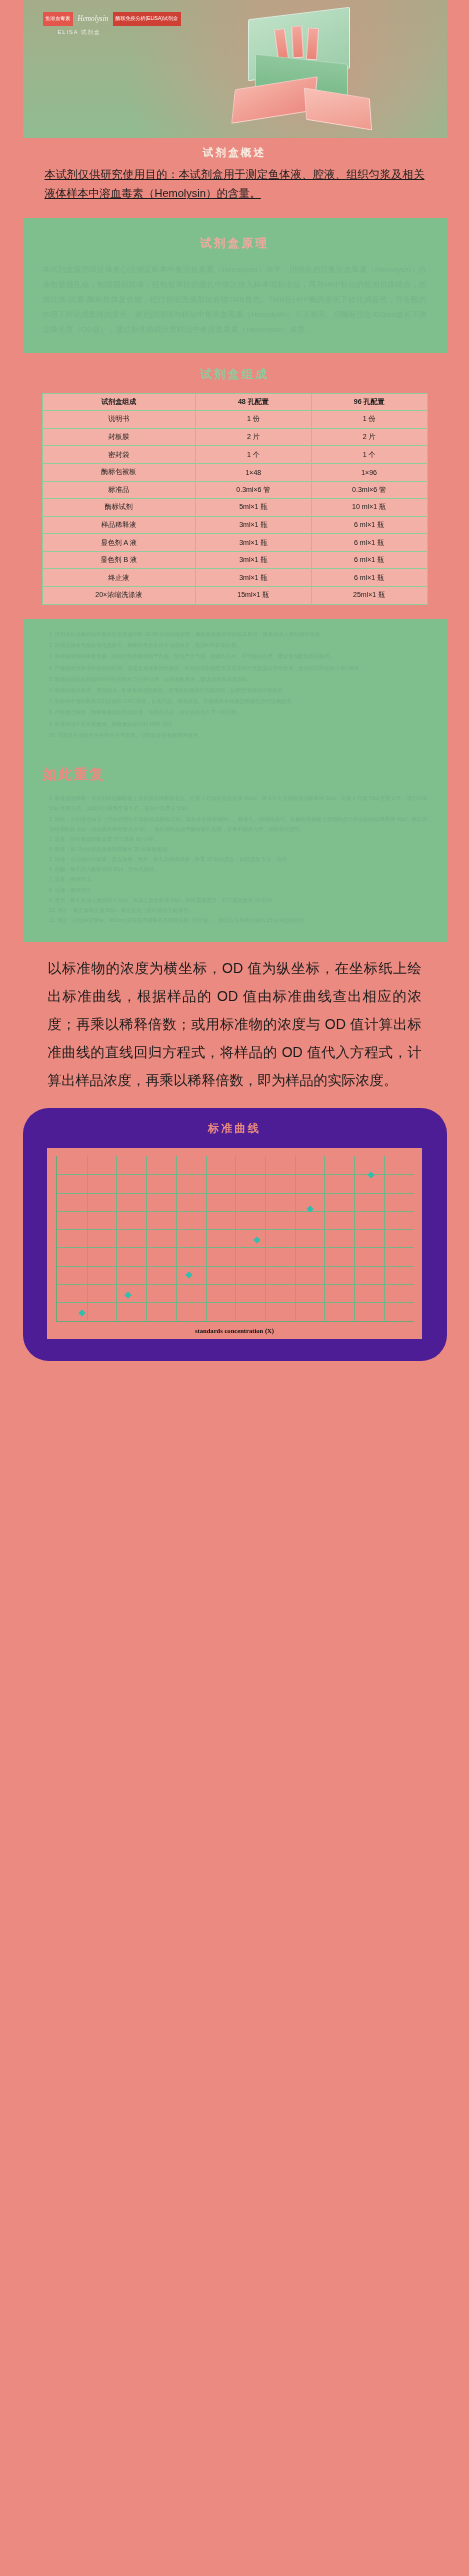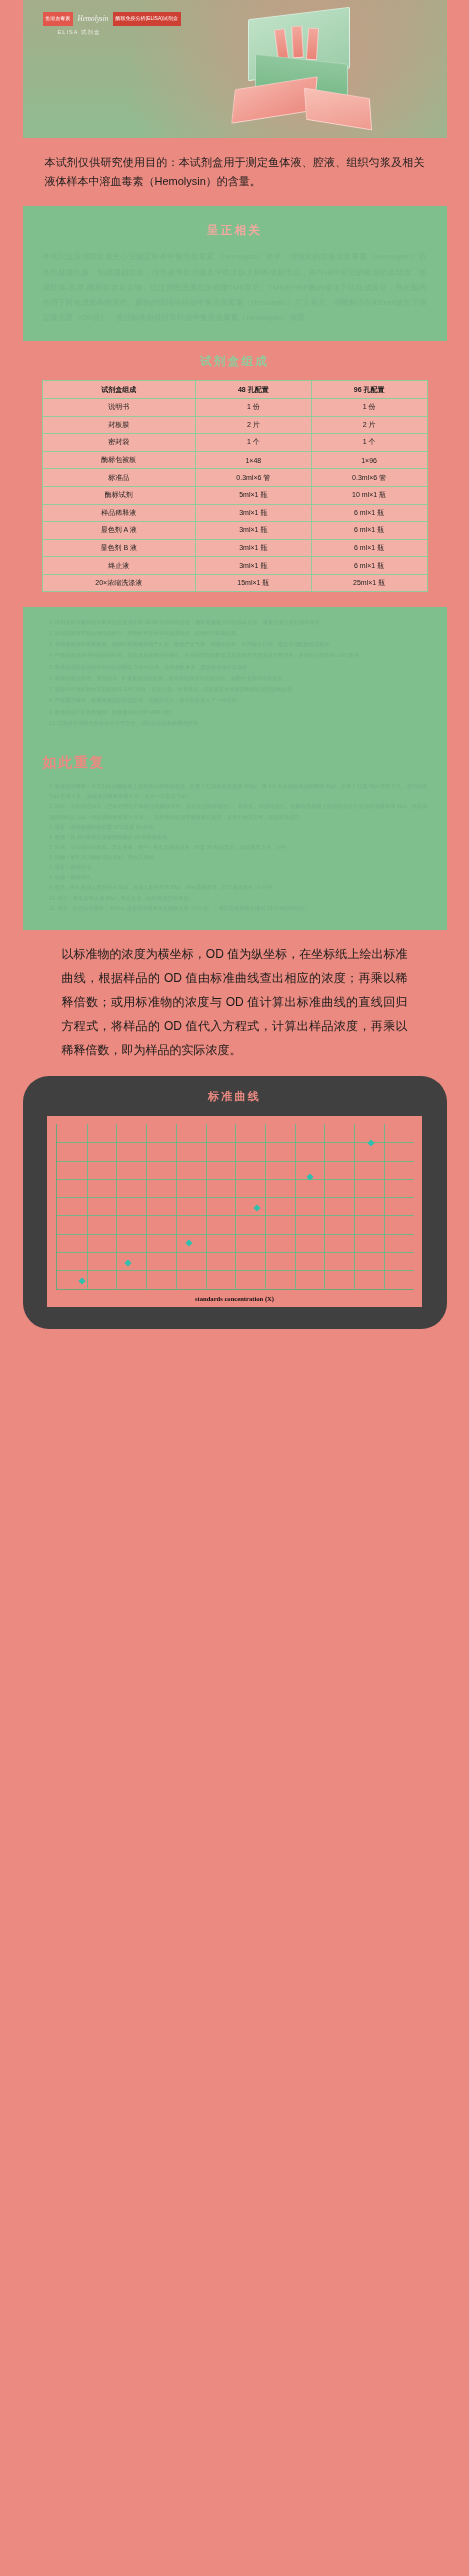--- a/index.html
+++ b/index.html
@@ -125,25 +125,26 @@
     letter-spacing: 2.2px;
     padding: 7.7px 0 5.5px;
   }
 
   .overview {
     background: #eb8a80;
     padding: 0 0 14.3px;
   }
   .overview .sec-title { color: #f7efe4; }
   .overview p {
-    margin: 15px 22px 0;
+    margin: 0 22px 0;
     font-size: 11px;
     line-height: 1.75;
     color: #1c1c1c;
     text-align: justify;
+    text-decoration: underline;
   }
 
   .principle {
     background: #7fbf8e;
     padding: 10px 0 16.6px;
     position: relative;
   }
   .principle .sec-title { color: #f4a9a0; font-size: 11.6px; }
   .principle p {
     margin: 5.5px 20px 0;
@@ -206,30 +207,30 @@
     line-height: 1.95;
     text-align: justify;
   }
 
   
   .calc {
     background: #eb8a80;
     padding: 12px 0 14.3px;
   }
   .calc p {
-    margin: 0 39px;
-    font-size: 12px;
+    margin: 0 25px;
+    font-size: 14px;
     line-height: 2.0;
     color: #1b1b1b;
     text-align: justify;
   }
 
   
   .curve {
-    background: #404040;
+    background: #4c1d95;
     padding: 5.5px 0 22px;
     border-radius: 26px;
   }
   .curve .sec-title { color: #eb8a80; font-size: 11px; }
   .chart-wrap {
     width: 375px;
     margin: 6.6px auto 0;
     background: #eb8a80;
     padding: 7.7px 8.8px 4.4px;
   }
@@ -280,25 +281,26 @@
     </div>
     <div class="brand-bar">
       <div class="brand-chip">鱼溶血毒素</div>
       <div class="brand-word">Hemolysin</div>
       <div class="brand-chip dark">酶联免疫分析(ELISA)试剂盒</div>
     </div>
     <div class="hero-sub">ELISA 试剂盒</div>
   </div>
 
   <div class="overview">
+    <div class="sec-title">试剂盒概述</div>
     <p>本试剂仅供研究使用目的：本试剂盒用于测定鱼体液、腔液、组织匀浆及相关液体样本中溶血毒素（Hemolysin）的含量。</p>
   </div>
 
   <div class="principle">
-    <div class="sec-title">呈正相关</div>
+    <div class="sec-title">试剂盒原理</div>
     <p>本试剂盒应用双抗体夹心法测定标本中鱼溶血毒素（Hemolysin）水平。用纯化的抗鱼溶血毒素（Hemolysin）抗体包被微孔板，制成固相抗体，往包被单抗的微孔中依次加入标本或标准品，再与HRP标记的检测抗体结合，形成抗体-抗原-酶标抗体复合物，经过彻底洗涤后加底物TMB显色。TMB在HRP酶的催化下转化成蓝色，并在酸的作用下转化成最终的黄色。颜色的深浅与样品中鱼溶血毒素（Hemolysin）呈正相关。用酶标仪在450nm波长下测定吸光度（OD值），通过标准曲线计算样品中鱼溶血毒素（Hemolysin）浓度。</p>
   </div>
 
   <div class="composition">
     <div class="sec-title">试剂盒组成</div>
     <table class="kit-table">
       <thead>
         <tr>
           <th>试剂盒组成</th>
           <th>48 孔配置</th>

